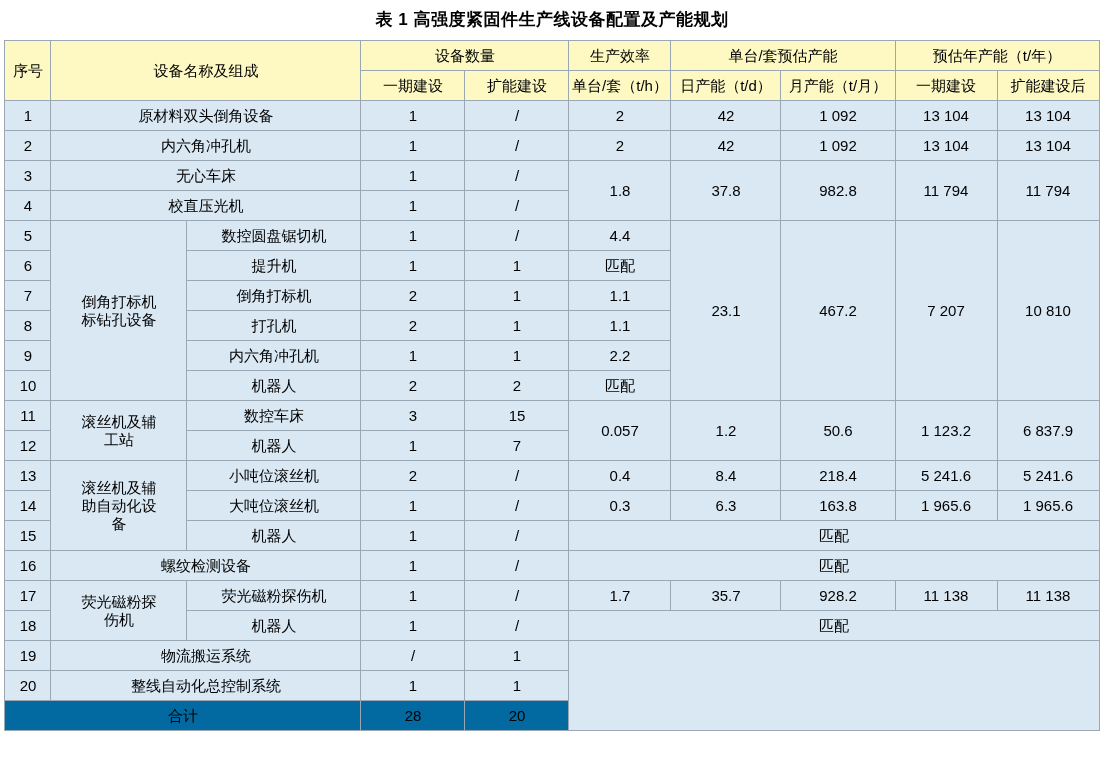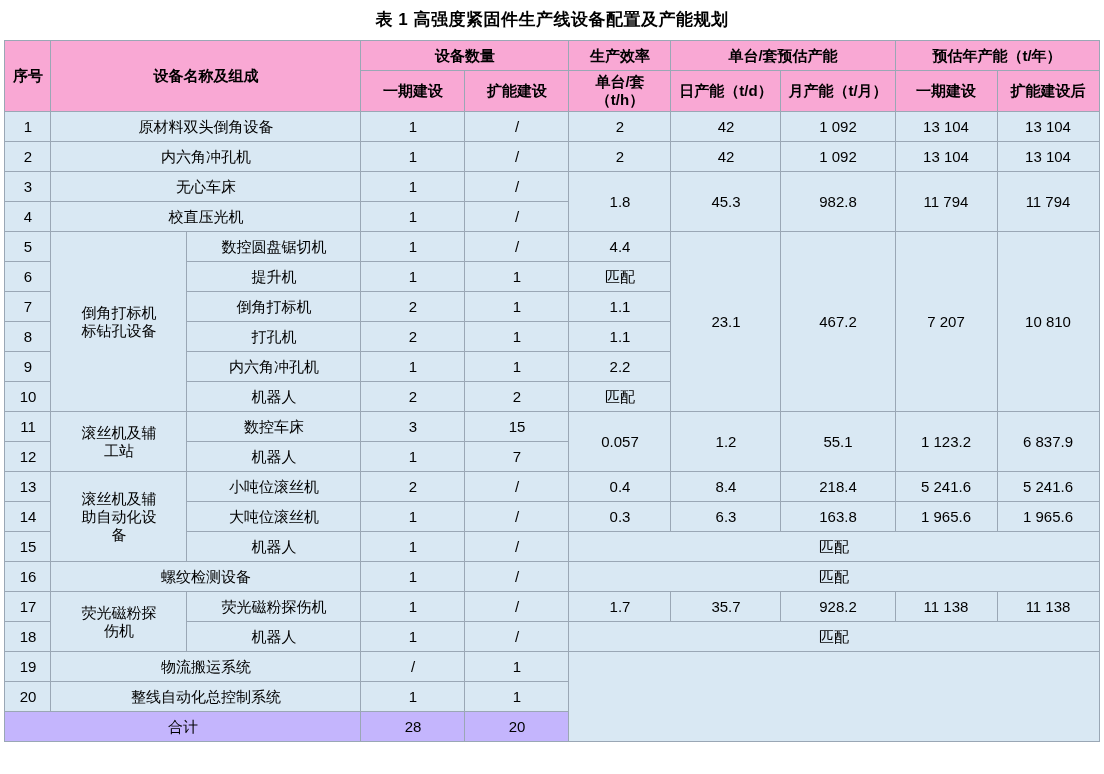--- a/index.html
+++ b/index.html
@@ -37,28 +37,28 @@
     border: 1px solid #9aa7b5;
     text-align: center;
     vertical-align: middle;
     font-size: 15px;
     padding: 2px 2px;
     line-height: 1.2;
     height: 30px;
     box-sizing: border-box;
   }
   thead th {
-    background: #f9a8d4;
-    font-weight: bold;
+    background: #fef9c3;
+    font-weight: normal;
   }
   tbody td {
     background: #d9e8f3;
   }
   tbody tr.total td {
-    background: #c4b5fd;
+    background: #0369a1;
   }
   .col-seq { width: 46px; }
   .col-name1 { width: 136px; }
   .col-name2 { width: 174px; }
   .col-qty1 { width: 104px; }
   .col-qty2 { width: 104px; }
   .col-eff { width: 102px; }
   .col-day { width: 110px; }
   .col-month { width: 114px; }
   .col-y1 { width: 102px; }
@@ -132,21 +132,21 @@
         <td>13 104</td>
         <td>13 104</td>
       </tr>
 
       <tr>
         <td>3</td>
         <td colspan="2">无心车床</td>
         <td>1</td>
         <td>/</td>
         <td rowspan="2">1.8</td>
-        <td rowspan="2">45.3</td>
+        <td rowspan="2">37.8</td>
         <td rowspan="2">982.8</td>
         <td rowspan="2">11 794</td>
         <td rowspan="2">11 794</td>
       </tr>
 
       <tr>
         <td>4</td>
         <td colspan="2">校直压光机</td>
         <td>1</td>
         <td>/</td>
@@ -212,21 +212,21 @@
         <td>11</td>
         <td rowspan="2" class="name-wrap">
           <div>滚丝机及辅</div>
           <div>工站</div>
         </td>
         <td>数控车床</td>
         <td>3</td>
         <td>15</td>
         <td rowspan="2">0.057</td>
         <td rowspan="2">1.2</td>
-        <td rowspan="2">55.1</td>
+        <td rowspan="2">50.6</td>
         <td rowspan="2">1 123.2</td>
         <td rowspan="2">6 837.9</td>
       </tr>
 
       <tr>
         <td>12</td>
         <td>机器人</td>
         <td>1</td>
         <td>7</td>
       </tr>

